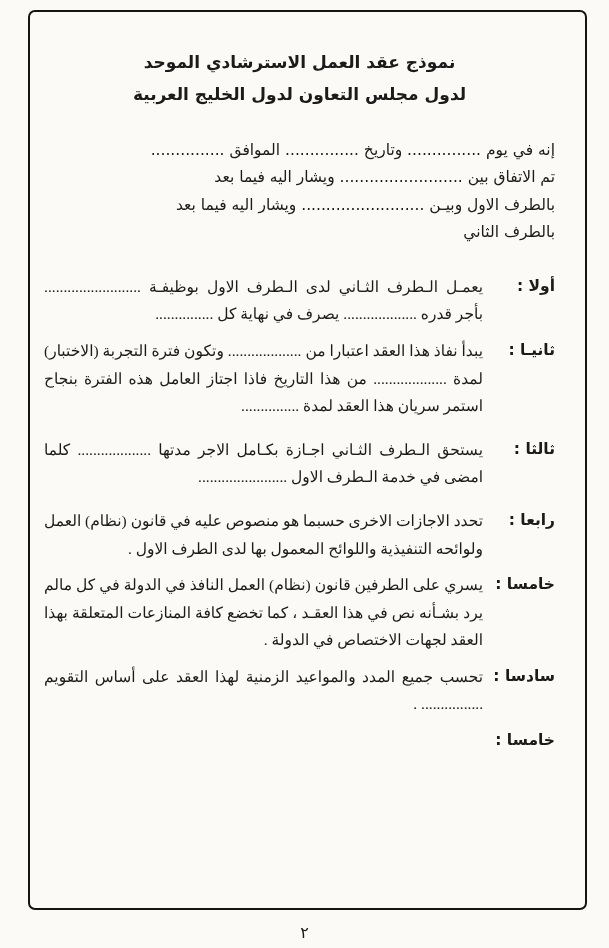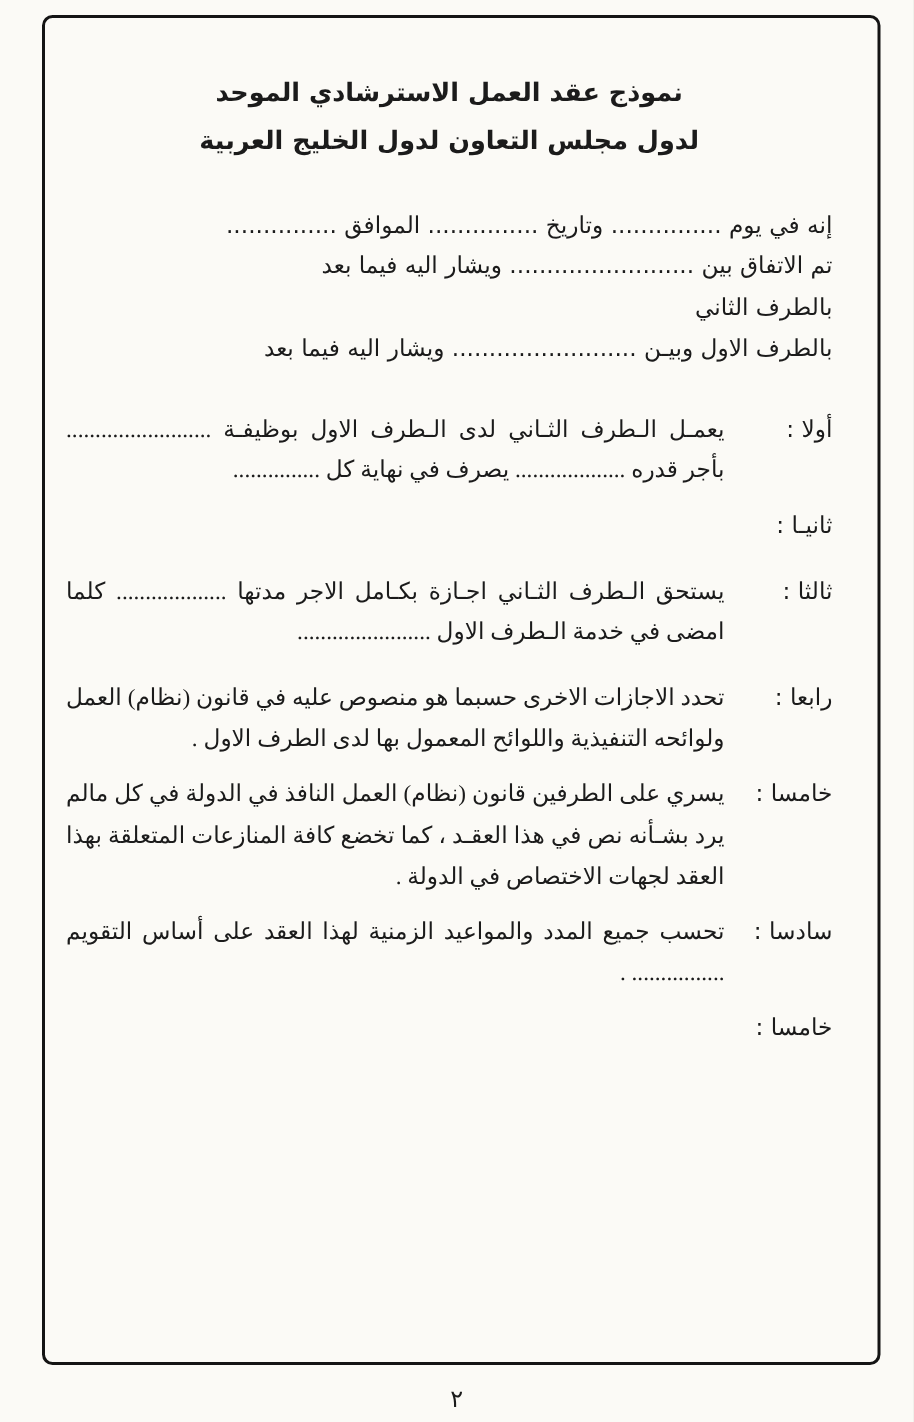--- a/index.html
+++ b/index.html
@@ -52,21 +52,21 @@
     margin-top: 4px;
   }
   .clause {
     display: flex;
     flex-direction: row; 
     align-items: flex-start;
     margin-bottom: 9px;
   }
   .clause-label {
     flex: 0 0 72px;
-    font-weight: normal;
+    font-weight: bold;
     white-space: nowrap;
   }
   .clause-text {
     flex: 1 1 auto;
     text-align: justify;
     font-family: Liberation Serif, serif;
   }
   .clause.gap-before {
     margin-top: 16px;
   }
@@ -89,33 +89,34 @@
     <div class="doc">
 
       <div class="doc-title">
         <div>نموذج عقد العمل الاسترشادي الموحد</div>
         <div>لدول مجلس التعاون لدول الخليج العربية</div>
       </div>
 
       <div class="intro">
         <div class="intro-line">إنه في يوم ............... وتاريخ ............... الموافق ...............</div>
         <div class="intro-line">تم الاتفاق بين ......................... ويشار اليه فيما بعد</div>
+        <div class="intro-line">بالطرف الاول وبيـن ......................... ويشار اليه فيما بعد</div>
         <div class="intro-line">بالطرف الثاني</div>
-        <div class="intro-line">بالطرف الاول وبيـن ......................... ويشار اليه فيما بعد</div>
       </div>
 
       <div class="clauses">
 
         <div class="clause">
           <div class="clause-label">أولا :</div>
           <div class="clause-text">يعمـل الـطرف الثـاني لدى الـطرف الاول بوظيفـة ......................... بأجر قدره ................... يصرف في نهاية كل ...............</div>
         </div>
 
         <div class="clause">
           <div class="clause-label">ثانيـا :</div>
+          <div class="clause-text">يبدأ نفاذ هذا العقد اعتبارا من ................... وتكون فترة التجربة (الاختبار) لمدة ................... من هذا التاريخ فاذا اجتاز العامل هذه الفترة بنجاح استمر سريان هذا العقد لمدة ...............</div>
         </div>
 
         <div class="clause gap-before">
           <div class="clause-label">ثالثا :</div>
           <div class="clause-text">يستحق الـطرف الثـاني اجـازة بكـامل الاجر مدتها ................... كلما امضى في خدمة الـطرف الاول .......................</div>
         </div>
 
         <div class="clause gap-before">
           <div class="clause-label">رابعا :</div>
           <div class="clause-text">تحدد الاجازات الاخرى حسبما هو منصوص عليه في قانون (نظام) العمل ولوائحه التنفيذية واللوائح المعمول بها لدى الطرف الاول .</div>

